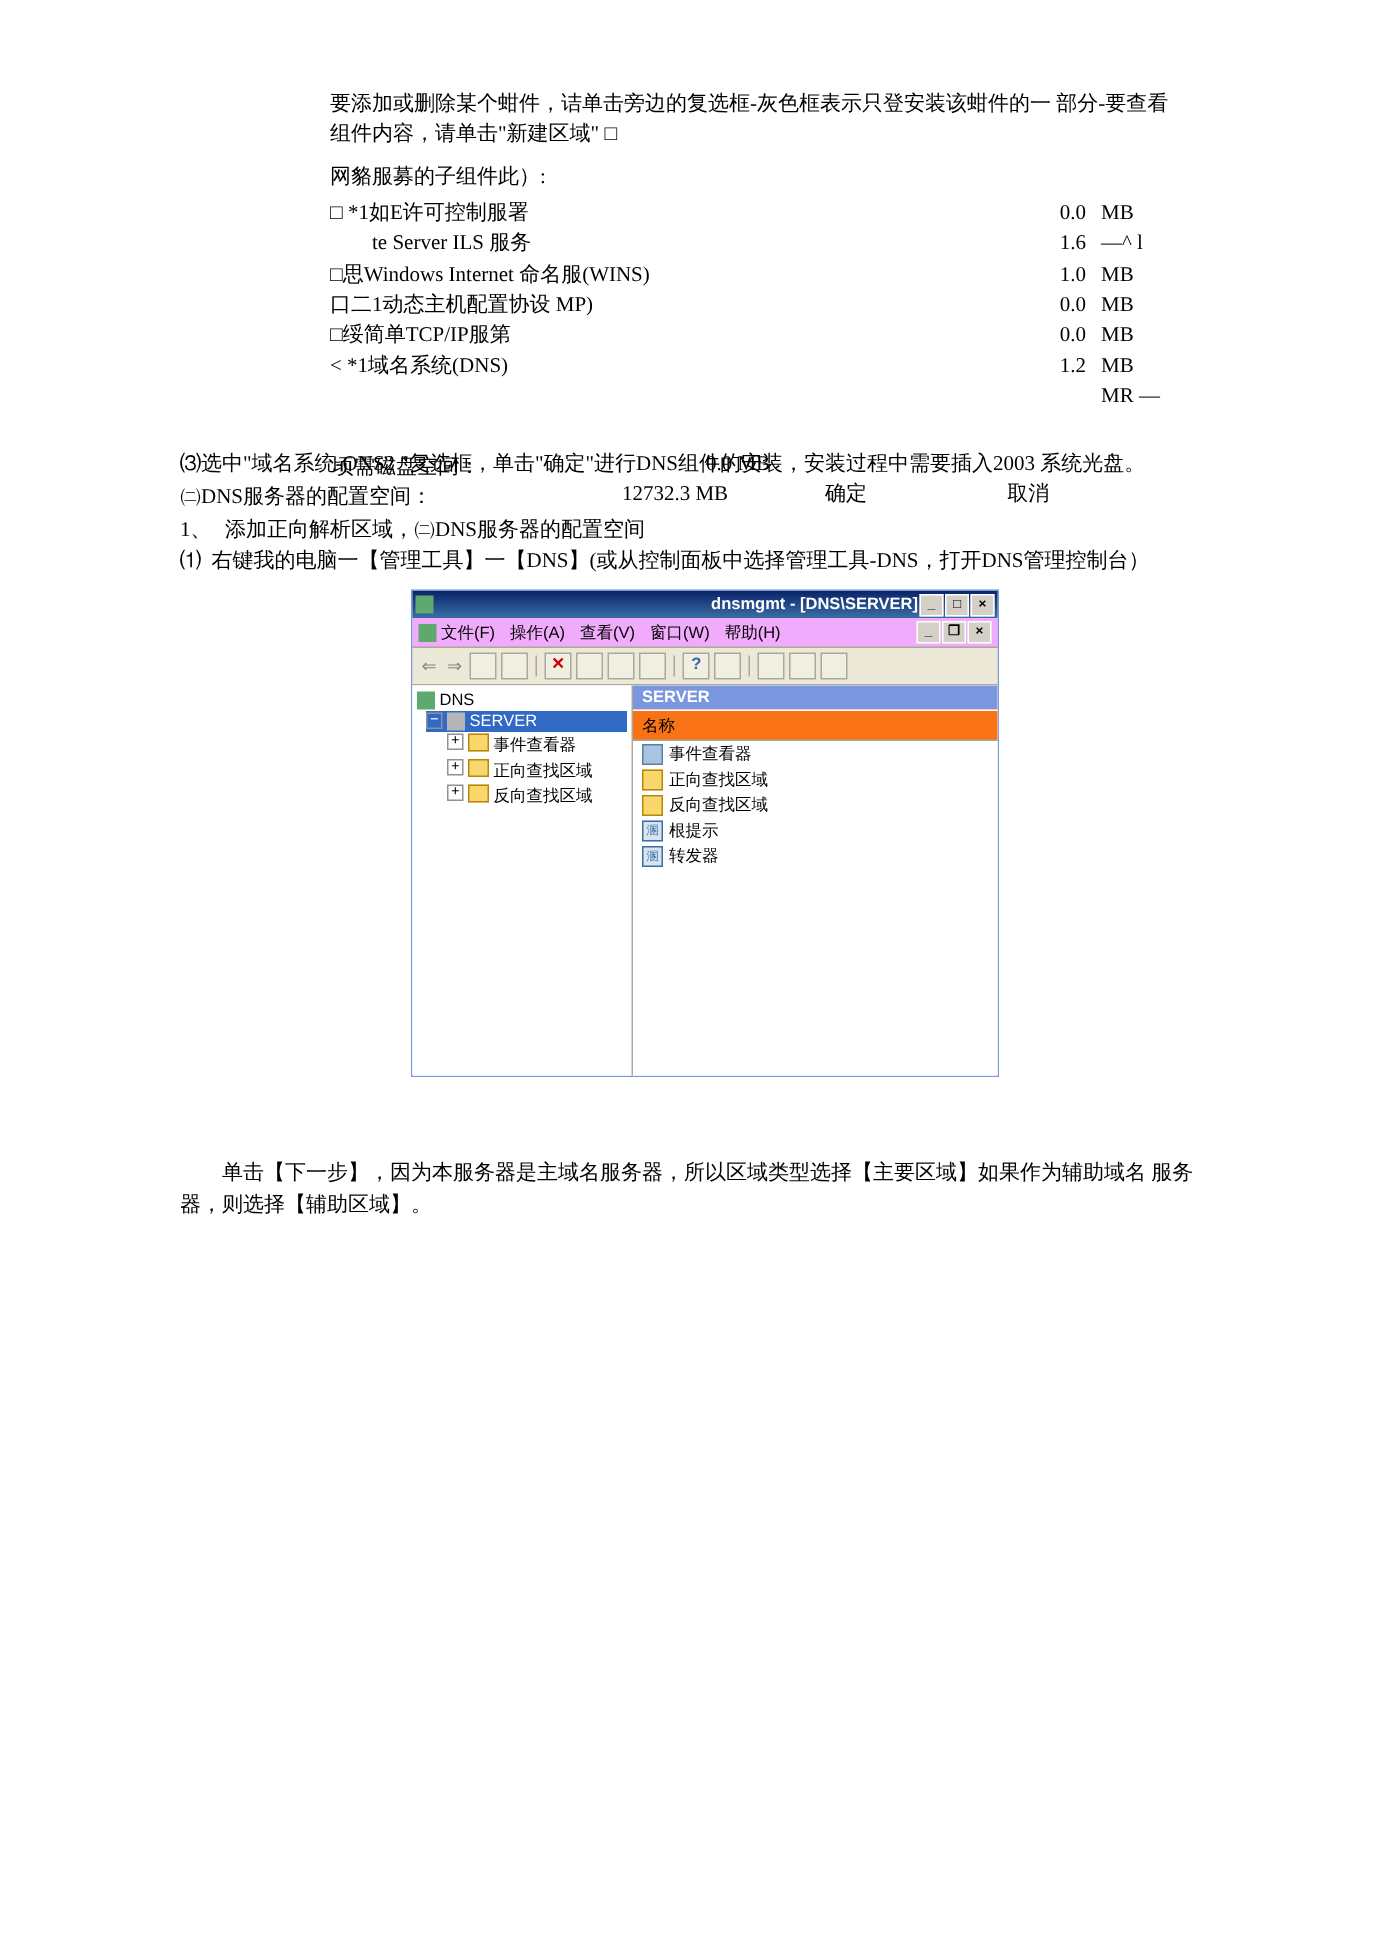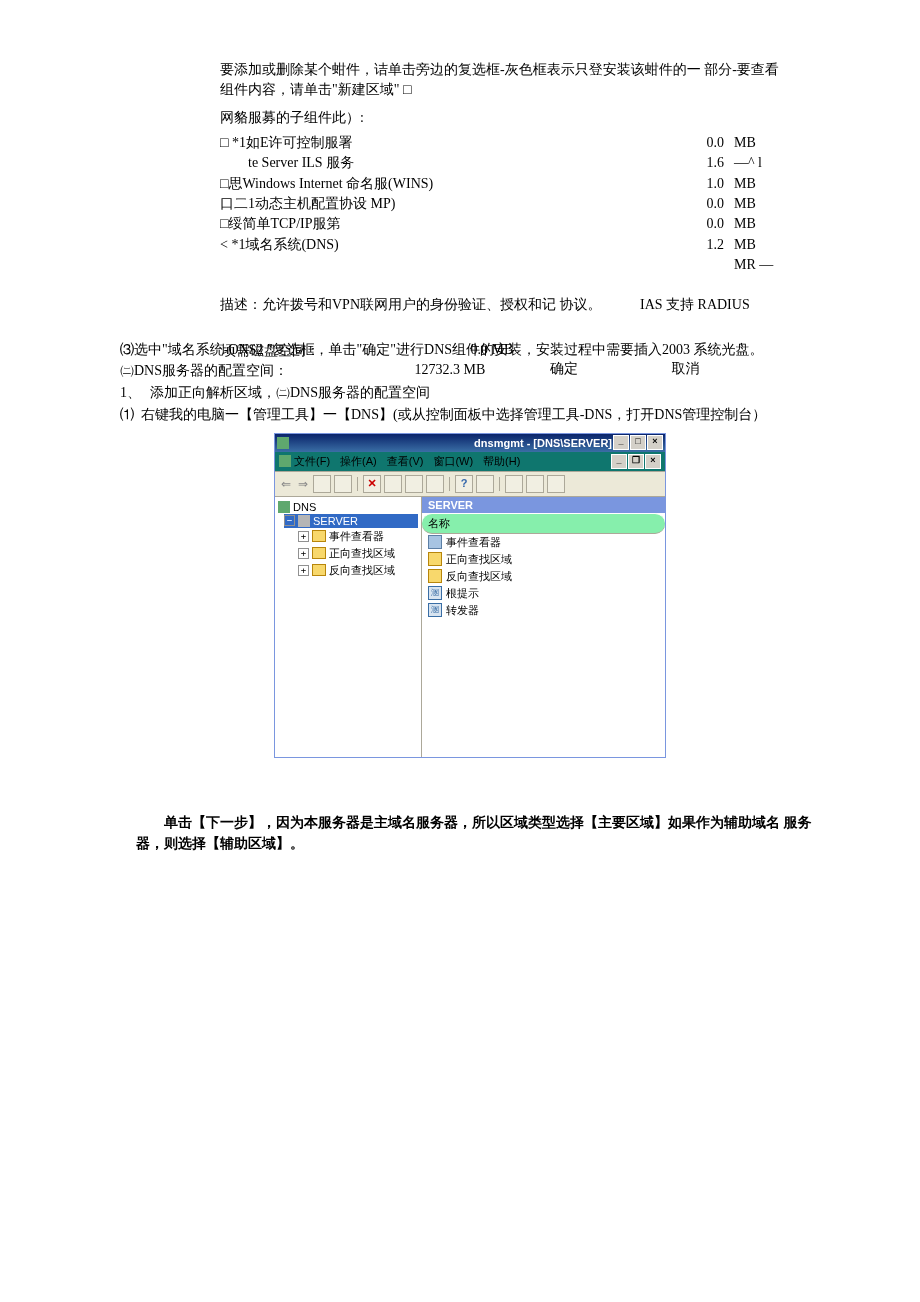--- a/index.html
+++ b/index.html
@@ -138,21 +138,21 @@
     background: #d4d0c8;
     border: 1px solid #fff;
     margin-left: 1px;
     color: #000;
     font-size: 9px;
     text-align: center;
     line-height: 11px;
     font-weight: bold;
   }
   .menubar {
-    background: #0f766e;
+    background: #f0abfc;
     padding: 2px 4px;
     display: flex;
     align-items: center;
     font-size: 11px;
     color: #000;
     border-bottom: 1px solid #aca899;
   }
   .menubar .menuicon {
     width: 12px;
     height: 12px;
@@ -194,21 +194,20 @@
   .tree {
     width: 140px;
     border-right: 1px solid #aca899;
     background: #fff;
     padding: 3px;
     font-size: 11px;
     color: #000;
   }
   .tree-node {
     display: flex;
-    align-items: center;
     padding: 1px 0;
   }
   .tree-node.sel {
     background: #316ac5;
     color: #fff;
   }
   .tree-box {
     display: inline-block;
     width: 9px;
     height: 9px;
@@ -247,26 +246,25 @@
     font-size: 11px;
   }
   .listheader {
     background: #7a96df;
     color: #fff;
     font-weight: bold;
     padding: 2px 6px;
     font-size: 11px;
   }
   .colheader {
-    background: #86efac;
+    background: #f97316;
     border-bottom: 1px solid #aca899;
     border-top: 1px solid #fff;
     padding: 2px 6px;
     font-size: 11px;
-    border-radius: 10px;
   }
   .list-item {
     display: flex;
     align-items: center;
     padding: 1px 6px;
   }
   .list-item .icon {
     width: 12px;
     height: 12px;
     margin-right: 4px;
@@ -343,24 +341,20 @@
       <div class="num">1.2</div>
       <div class="unit">MB</div>
     </div>
     <div class="component-row">
       <div class="left"></div>
       <div class="num"></div>
       <div class="unit">MR —</div>
     </div>
   </div>
 
-  <div class="desc-row">
-    <div class="desc-left">描述：允许拨号和VPN联网用户的身份验证、授权和记 协议。</div>
-    <div class="desc-right">IAS 支持 RADIUS</div>
-  </div>
 
   <div class="body-para">⑶选中"域名系统-ONS2 "复选框，单击"确定"进行DNS组件的安装，安装过程中需要插入2003 系统光盘。</div>
 
   <div class="overlap">
     <div class="disk-row" style="margin-top:-18px;margin-left:62px;">
       <div class="label">顷需磁盘空间：</div>
       <div class="val">0.0 MB</div>
     </div>
   </div>
 
@@ -474,15 +468,15 @@
           <span class="icon icon-int">溷</span>
           <span>转发器</span>
         </div>
       </div>
     </div>
   </div>
 
 
   <div class="sep"></div>
 
-  <div class="body-para" style="margin-left:16px;font-weight:bold;">　　单击【下一步】，因为本服务器是主域名服务器，所以区域类型选择【主要区域】如果作为辅助域名 服务器，则选择【辅助区域】。</div>
+  <div class="body-para" style="margin-left:0;">　　单击【下一步】，因为本服务器是主域名服务器，所以区域类型选择【主要区域】如果作为辅助域名 服务器，则选择【辅助区域】。</div>
 
 </div>
 
 </body></html>

